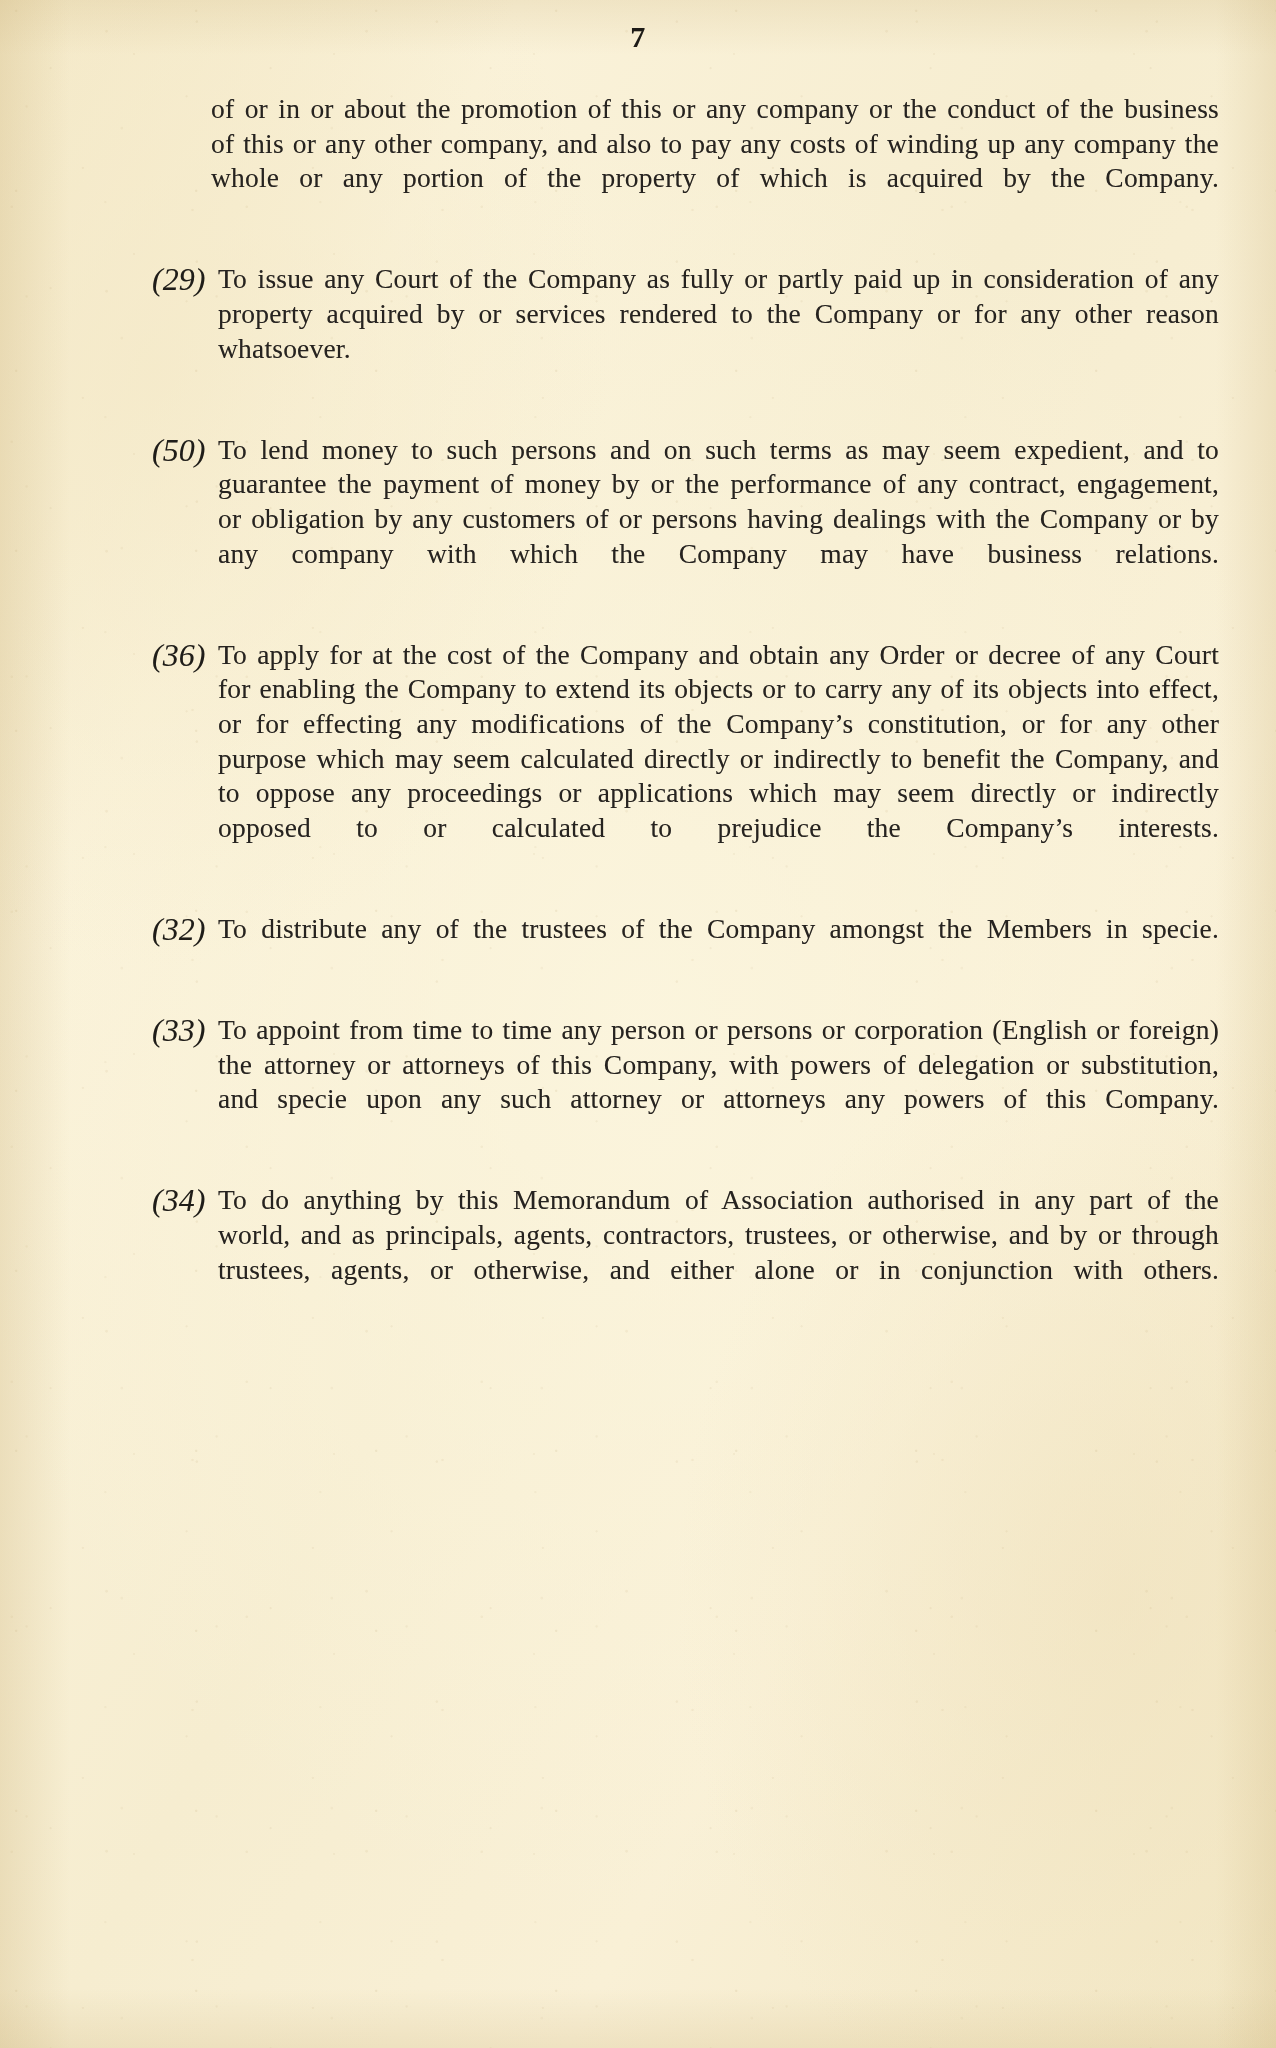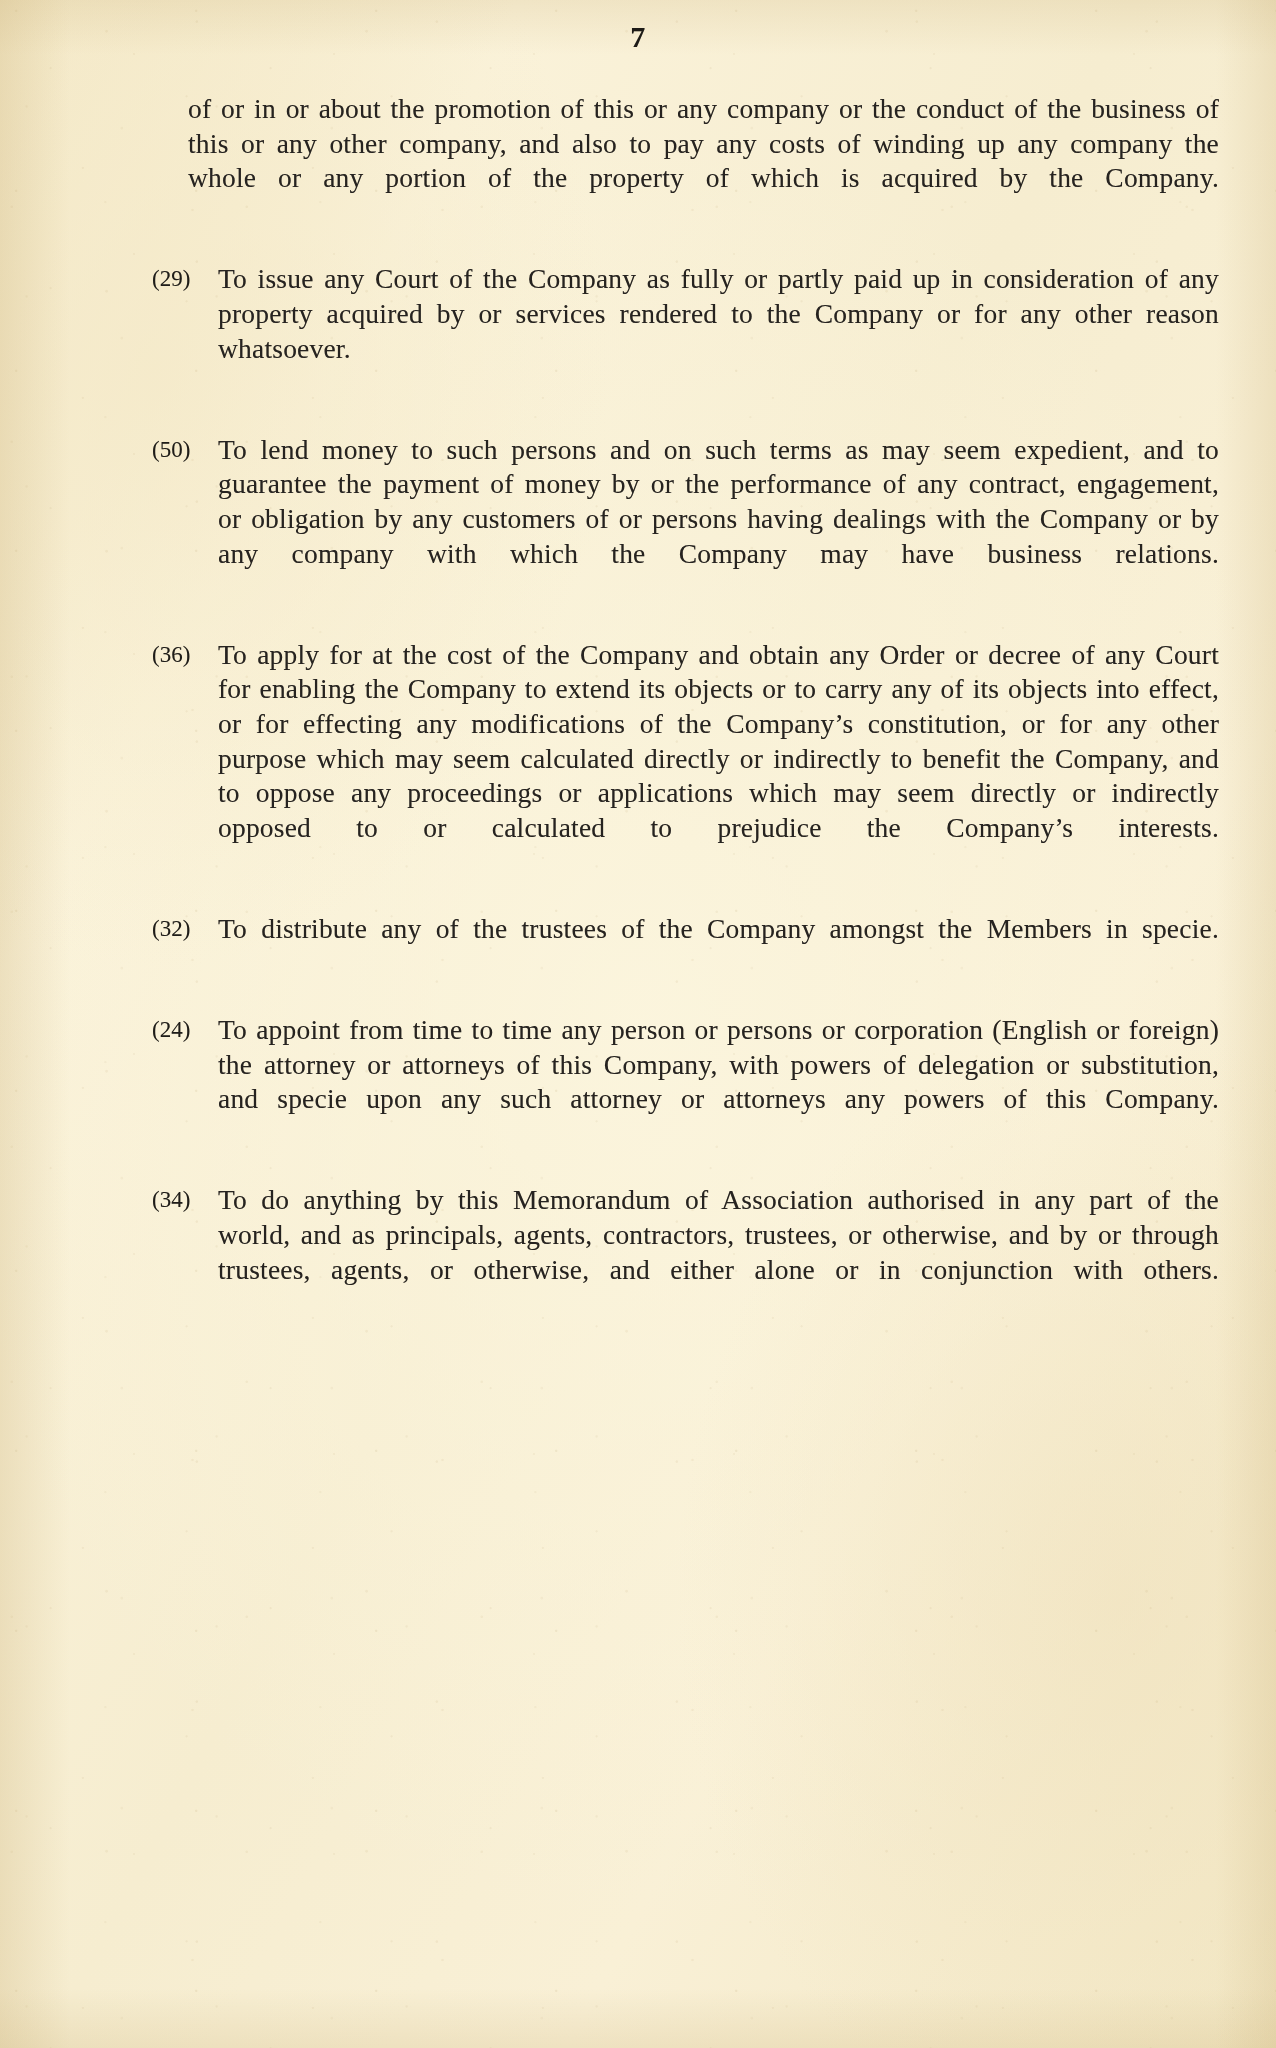--- a/index.html
+++ b/index.html
@@ -78,38 +78,39 @@
   }
 
   
   .cont-para {
     text-align: justify;
     text-justify: inter-word;
     font-size: 27.5px;
     line-height: 34.6px;
     letter-spacing: 0.2px;
     word-spacing: 1.5px;
-    margin: 0 0 0 36px;
+    margin: 0 0 0 59px;
     color: #262320;
   }
 
   .clause {
     display: flex;
     align-items: flex-start;
     margin-top: 32px;
   }
 
   .clause-num {
     flex: 0 0 66px;
     width: 66px;
-    font-size: 23px;
+    font-size: 32px;
     line-height: 34.6px;
     text-align: left;
     color: #1f1d19;
     white-space: nowrap;
+    font-style: italic;
   }
 
   .clause-text {
     flex: 1 1 auto;
     text-align: justify;
     text-justify: inter-word;
     font-size: 27.5px;
     line-height: 34.6px;
     letter-spacing: 0.2px;
     word-spacing: 1.5px;
@@ -158,21 +159,21 @@
         <div class="clause-num">(36)</div>
         <div class="clause-text">To apply for at the cost of the Company and obtain any Order or decree of any Court for enabling the Company to extend its objects or to carry any of its objects into effect, or for effecting any modifications of the Company’s constitution, or for any other purpose which may seem calculated directly or indirectly to benefit the Company, and to oppose any proceedings or applications which may seem directly or indirectly opposed to or calculated to prejudice the Company’s interests.</div>
       </div>
 
       <div class="clause">
         <div class="clause-num">(32)</div>
         <div class="clause-text">To distribute any of the trustees of the Company amongst the Members in specie.</div>
       </div>
 
       <div class="clause">
-        <div class="clause-num">(24)</div>
+        <div class="clause-num">(33)</div>
         <div class="clause-text">To appoint from time to time any person or persons or corporation (English or foreign) the attorney or attorneys of this Company, with powers of delegation or substitution, and specie upon any such attorney or attorneys any powers of this Company.</div>
       </div>
 
       <div class="clause">
         <div class="clause-num">(34)</div>
         <div class="clause-text">To do anything by this Memorandum of Association authorised in any part of the world, and as principals, agents, contractors, trustees, or otherwise, and by or through trustees, agents, or otherwise, and either alone or in conjunction with others.</div>
       </div>
 
     </div>
   </div>

